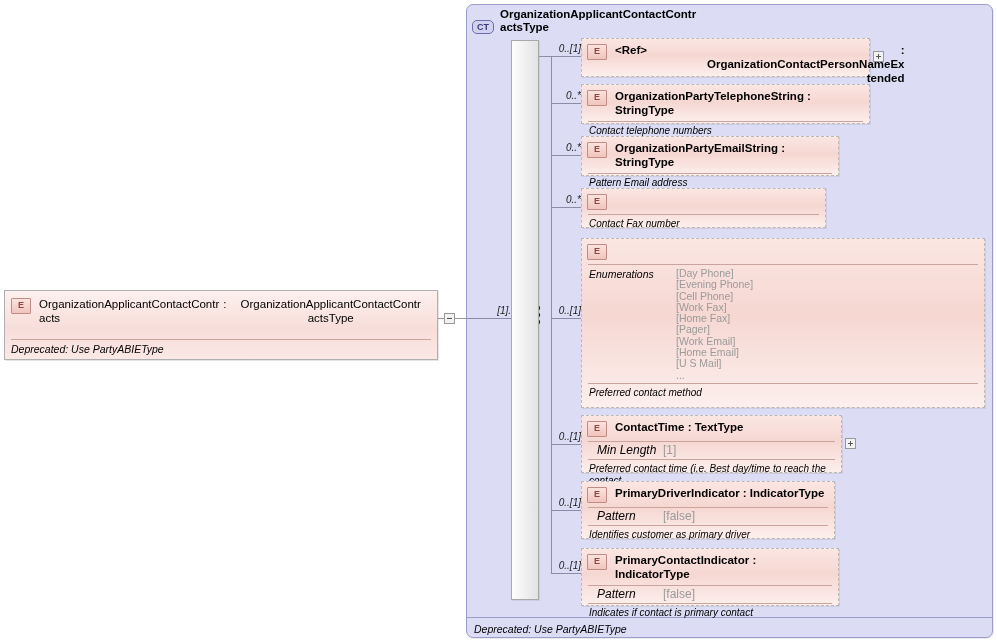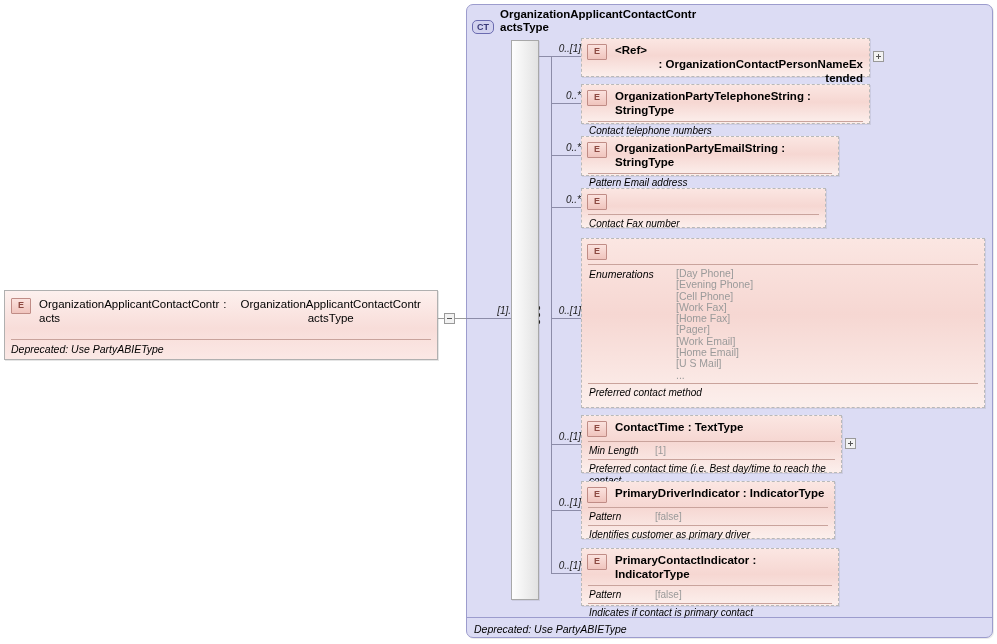--- a/index.html
+++ b/index.html
@@ -184,36 +184,37 @@
     display: flex;
     align-items: flex-start;
     padding: 4px 6px 4px 5px;
   }
   .el-title {
     font-size: 11.5px;
     font-weight: bold;
     line-height: 14px;
     flex: 1 1 auto;
   }
-  .el-title.rowed { display: flex; flex-direction: column; }
+  .el-title.rowed { display: flex; }
   .el-title.rowed .nm { flex: 0 0 auto; width: 92px; }
   .el-title.rowed .rest { flex: 1 1 auto; text-align: right; }
   .el-rule { height: 1px; background: #c9a39c; margin: 0 6px; }
   .el-doc {
     font-style: italic;
     font-size: 10px;
     padding: 3px 6px 4px 7px;
     line-height: 12px;
     font-weight: normal;
   }
   .facet {
     display: flex;
     padding: 2px 6px 2px 7px;
-    font-size: 10px;
+    font-size: 12px;
     line-height: 13px;
+    margin-left: 8px;
   }
   .facet .fname { font-style: italic; width: 66px; flex: 0 0 auto; }
   .facet .fval { color: #9a9a9a; }
   .enum-row {
     display: flex;
     padding: 3px 6px 2px 7px;
     font-size: 10.5px;
     gap: 15px;
   }
   .enum-row .fname { font-style: italic; width: 72px; flex: 0 0 auto; }

